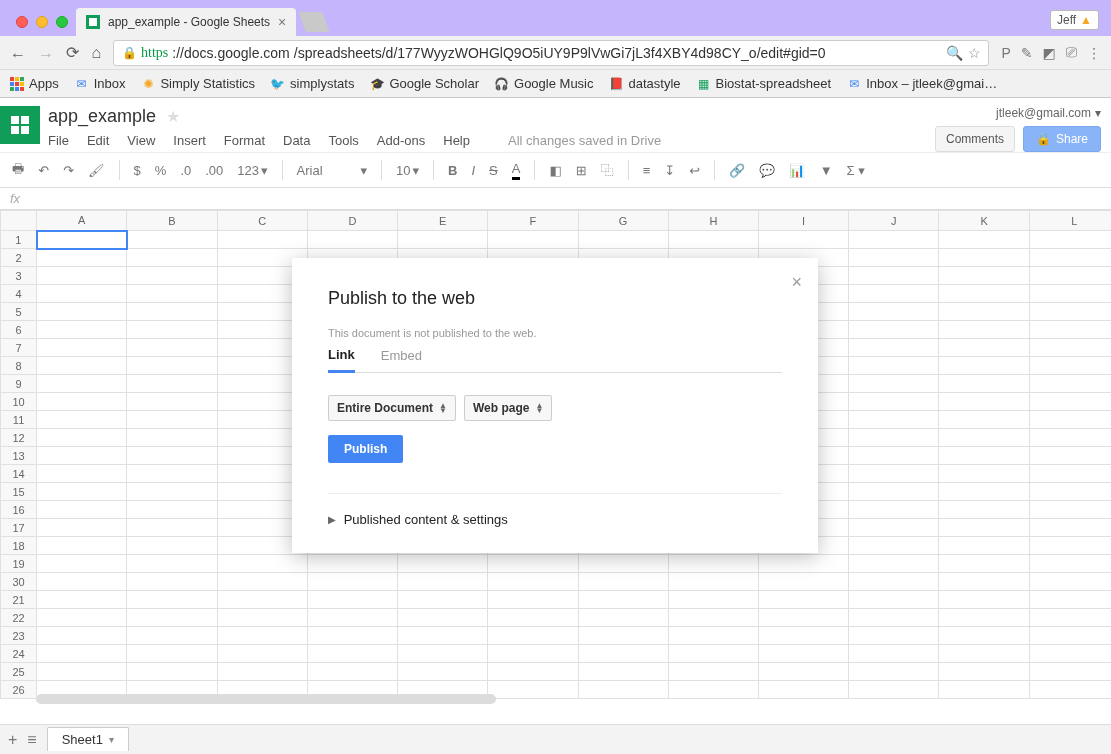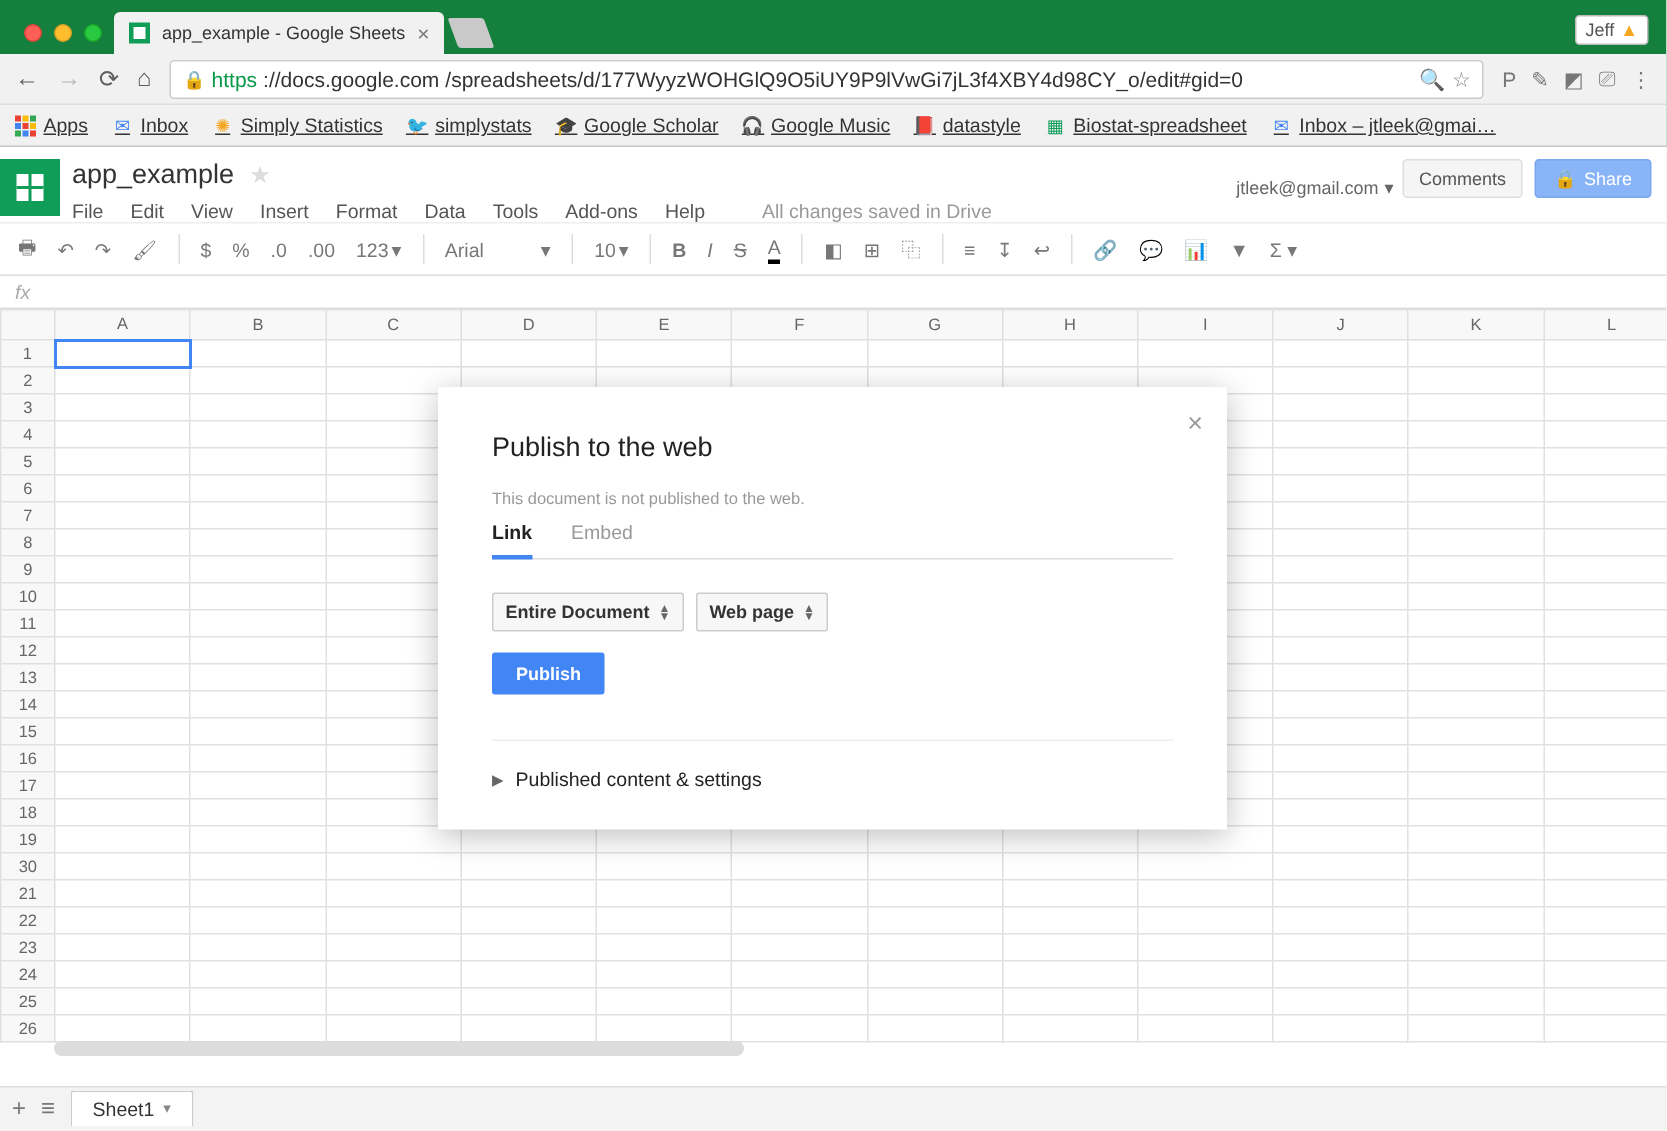--- a/index.html
+++ b/index.html
@@ -1,40 +1,40 @@
 <!DOCTYPE html>
 <html><head>
 <meta charset="utf-8">
 <style>
   * { box-sizing: border-box; margin: 0; padding: 0; }
   html, body { width: 1111px; height: 754px; font-family: Arial, sans-serif; overflow: hidden; background: #f1f1f1; }
   
-  .browser-chrome { background: #15803d; }
+  .browser-chrome { background: #c4b5fd; }
   .tab-row { height: 36px; display: flex; align-items: flex-end; padding-left: 8px; }
   .traffic { display: flex; gap: 8px; align-items: center; padding: 0 8px 8px 8px; }
   .dot { width: 12px; height: 12px; border-radius: 50%; }
   .dot.red { background: #ff5f57; border:1px solid #e0443e;}
   .dot.yellow { background: #ffbd2e; border:1px solid #dea123;}
   .dot.green { background: #28c940; border:1px solid #1aab29;}
   .tab { background: #f1f1f1; height: 28px; display: flex; align-items: center; padding: 0 10px; border-top-left-radius: 4px; border-top-right-radius: 4px; font-size: 12px; color: #333; gap: 8px; min-width: 200px; }
   .tab .favicon { width:14px; height:14px; background:#0f9d58; display:flex; align-items:center; justify-content:center; }
   .tab .favicon::after { content:""; width:8px; height:8px; background:white; }
   .tab-close { color:#777; font-size:14px; margin-left:auto; }
   .new-tab { width:24px; height:20px; background:#c9c9c9; margin-left:6px; margin-bottom:4px; transform: skewX(20deg); border-radius:2px; }
   .user-badge { margin-left:auto; margin-right:12px; margin-bottom:6px; background:#fff; border:1px solid #bbb; border-radius:3px; padding:2px 6px; font-size:12px; display:flex; align-items:center; gap:4px; color:#555; }
   .user-badge .warn { color:#f5a623; }
   .addr-row { height: 34px; background: #f1f1f1; display:flex; align-items:center; padding: 0 10px; gap:12px; border-bottom:1px solid #dcdcdc; }
   .nav-icon { color:#5e5e5e; font-size:16px; }
   .nav-icon.disabled { color:#b7b7b7; }
   .addr-bar { flex:1; display:flex; align-items:center; background:#fff; border:1px solid #ccc; border-radius:3px; height:26px; padding:0 8px; font-size:14px; color:#333; gap:4px; overflow:hidden; }
   .addr-bar .lock { color:#079A49; font-size:12px; }
-  .addr-bar .proto { color:#079A49; }
+  .addr-bar .proto { color:#079A49;font-family:Liberation Serif, serif; }
   .addr-bar .path { color:#333; }
   .addr-icons { display:flex; gap:10px; align-items:center; color:#777; font-size:14px; }
-  .bookmarks-row { height: 28px; background:#f1f1f1; display:flex; align-items:center; padding:0 10px; gap:16px; font-size:13px; color:#333; border-bottom:1px solid #c7c7c7;text-decoration:underline; }
+  .bookmarks-row { height: 28px; background:#f1f1f1; display:flex; align-items:center; padding:0 10px; gap:16px; font-size:13px; color:#333; border-bottom:1px solid #c7c7c7; }
   .bm { display:flex; align-items:center; gap:5px; }
   .bm-icon { width:14px; height:14px; display:inline-flex; align-items:center; justify-content:center; font-size:12px; }
   .apps-icon { display:grid; grid-template-columns:repeat(3,4px); grid-template-rows:repeat(3,4px); gap:1px; }
   .apps-icon span:nth-child(1){background:#ea4335;} .apps-icon span:nth-child(2){background:#fbbc05;}
   .apps-icon span:nth-child(3){background:#34a853;} .apps-icon span:nth-child(4){background:#4285f4;}
   .apps-icon span:nth-child(5){background:#ea4335;} .apps-icon span:nth-child(6){background:#fbbc05;}
   .apps-icon span:nth-child(7){background:#34a853;} .apps-icon span:nth-child(8){background:#4285f4;}
   .apps-icon span:nth-child(9){background:#ea4335;}
   
   .app { background:#fff; height: calc(754px - 36px - 34px - 28px); display:flex; flex-direction:column; }
@@ -42,21 +42,21 @@
   .sheet-icon { width:40px; height:38px; background:#0f9d58; display:flex; align-items:center; justify-content:center; margin-right:8px; }
   .sheet-icon .grid { width:18px; height:18px; background:white; position:relative; }
   .sheet-icon .grid::before, .sheet-icon .grid::after { content:""; position:absolute; background:#0f9d58; }
   .sheet-icon .grid::before { left:50%; top:0; width:2px; height:100%; transform:translateX(-50%); }
   .sheet-icon .grid::after { top:50%; left:0; height:2px; width:100%; transform:translateY(-50%); }
   .title-area { flex:1; }
   .doc-title { font-size:18px; color:#333; display:flex; align-items:center; gap:10px; }
   .star { color:#ddd; font-size:16px; }
   .menu-bar { display:flex; gap:18px; font-size:13px; color:#555; margin-top:6px; align-items:center; }
   .saved { color:#999; margin-left:20px; font-size:13px; }
-  .right-header { display:flex; flex-direction:row; align-items:flex-end; gap:6px; }
+  .right-header { display:flex; flex-direction:column; align-items:flex-end; gap:6px; }
   .user-email { font-size:12px; color:#666; display:flex; align-items:center; gap:4px; }
   .header-buttons { display:flex; gap:8px;justify-content:flex-end; }
   .comments-btn { background:#f5f5f5; border:1px solid #ddd; border-radius:3px; padding:5px 10px; font-size:12px; color:#555; }
   .share-btn { background:#8ab4f8; border:1px solid #7ba6f0; border-radius:3px; padding:5px 12px; font-size:12px; color:#fff; display:flex; align-items:center; gap:5px; }
   
   .toolbar { height:36px; border-top:1px solid #eee; border-bottom:1px solid #ddd; display:flex; align-items:center; padding:0 12px; gap:14px; color:#777; font-size:13px; }
   .tb-sep { width:1px; height:20px; background:#ddd; }
   .tb-item { display:flex; align-items:center; gap:2px; }
   .font-name { min-width:50px; }
   
@@ -77,21 +77,21 @@
   .sheet-tab { background:#fff; border:1px solid #ccc; border-bottom:none; padding:4px 14px; font-size:13px; color:#333; display:flex; align-items:center; gap:6px; border-radius:2px 2px 0 0; position:relative; top:-1px; }
   .addsheet, .allsheets { color:#777; font-size:16px; }
   
   .modal-backdrop { position:absolute; inset:0; }
   .modal { position:absolute; left:292px; top:258px; width:526px; background:#fff; box-shadow:0 4px 20px rgba(0,0,0,.25); padding:30px 36px 26px 36px; }
   .modal-close { position:absolute; top:14px; right:16px; color:#999; font-size:18px; }
   .modal h2 { font-size:18px; font-weight:normal; color:#222; margin-bottom:18px; }
   .modal .status { font-size:11px; color:#999; margin-bottom:8px; }
   .modal .desc { font-size:13px; color:#333; line-height:1.4; margin-bottom:20px; }
   .modal .learn { color:#1a73e8; }
-  .modal-tabs { display:flex; gap:26px; border-bottom:1px solid #ddd; margin-bottom:22px; font-size:13px; }
+  .modal-tabs { display:flex; gap:26px; border-bottom:1px solid #ddd; margin-bottom:22px; font-size:13px;align-items:center; }
   .modal-tab { padding-bottom:8px; color:#999; }
   .modal-tab.active { color:#222; font-weight:bold; border-bottom:3px solid #4285f4; margin-bottom:-1px; }
   .subcontrols { display:flex; gap:8px; margin-bottom:14px; }
   .dd { border:1px solid #ccc; background:#f7f7f7; border-radius:2px; padding:5px 8px; font-size:12px; font-weight:bold; color:#333; display:flex; align-items:center; gap:6px; }
   .dd .updn { font-size:8px; color:#666; line-height:5px; }
   .publish-btn { background:#4285f4; color:#fff; border:none; border-radius:2px; padding:7px 16px; font-size:12px; font-weight:bold; }
   .divider { border-top:1px solid #eee; margin:30px 0 18px 0; }
   .expander { font-size:13px; color:#222; display:flex; align-items:center; gap:8px; }
   .expander .tri { color:#666; font-size:10px; }
 </style>

